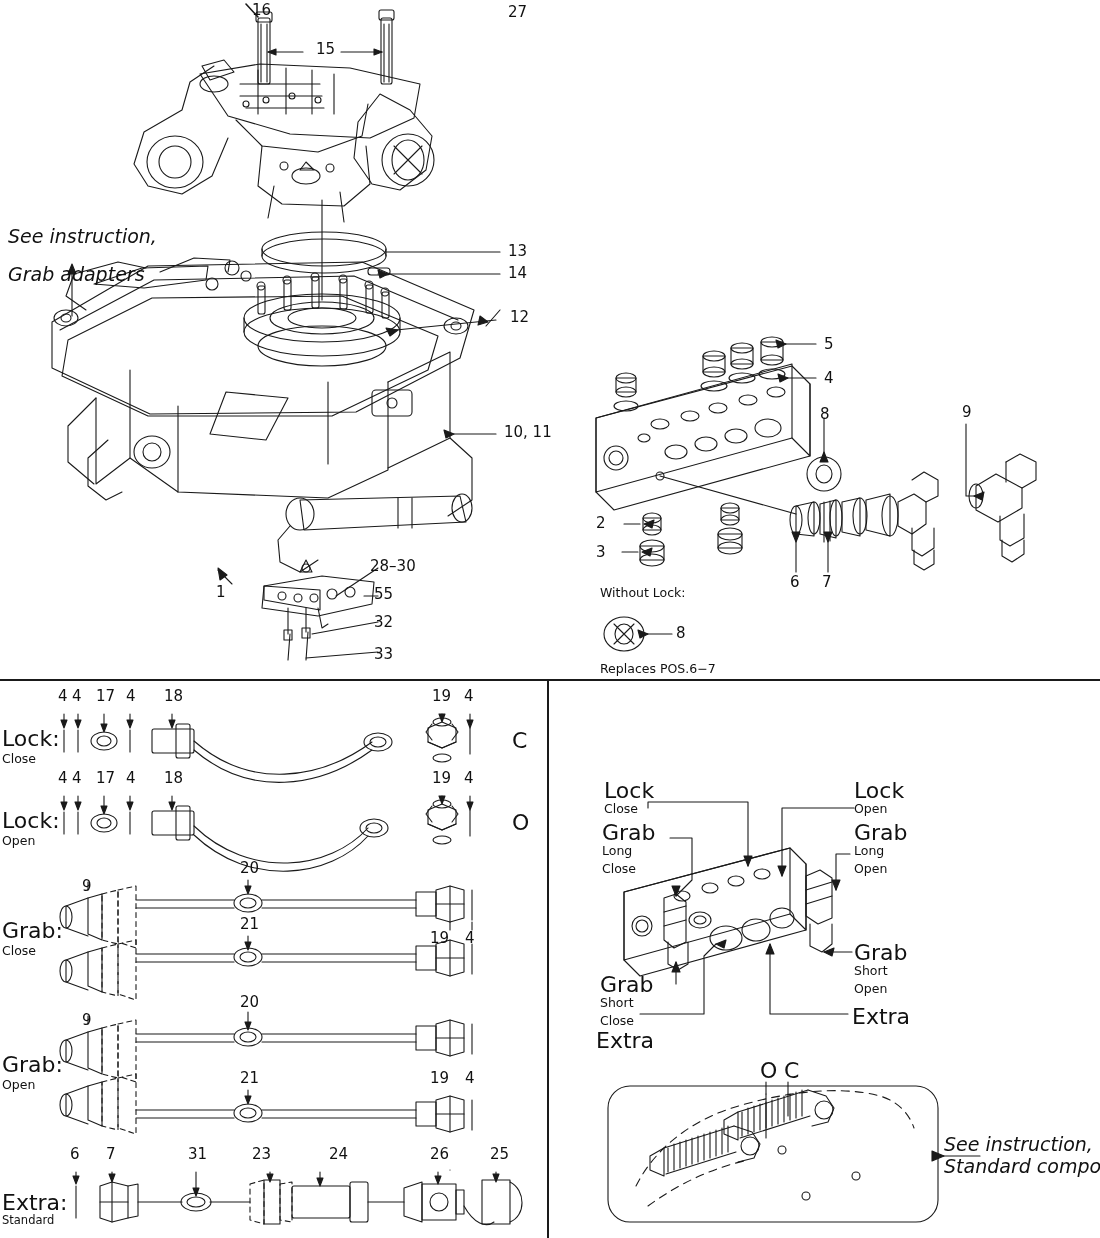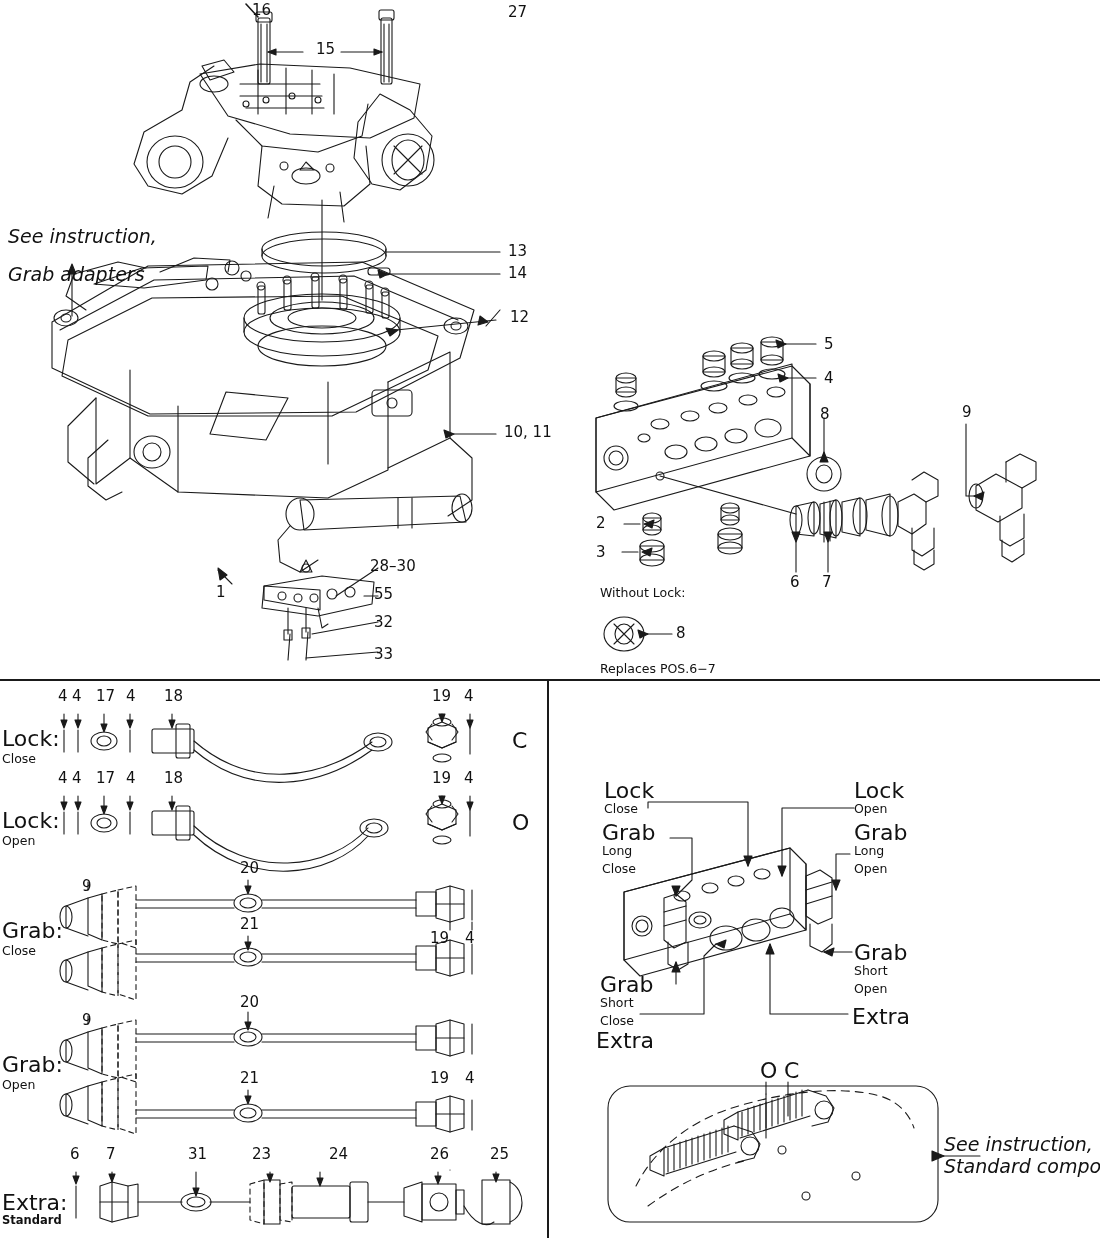--- a/index.html
+++ b/index.html
@@ -582,21 +582,21 @@
 <div class="lbl small" style="left:2px; top:834px;">Open</div>
 <div class="lbl big" style="left:512px; top:810px;">O</div>
 
 <div class="lbl big" style="left:2px; top:918px;">Grab:</div>
 <div class="lbl small" style="left:2px; top:944px;">Close</div>
 
 <div class="lbl big" style="left:2px; top:1052px;">Grab:</div>
 <div class="lbl small" style="left:2px; top:1078px;">Open</div>
 
 <div class="lbl big" style="left:2px; top:1190px;">Extra:</div>
-<div class="lbl tiny" style="left:2px; top:1214px;font-weight:bold;">Standard</div>
+<div class="lbl tiny" style="left:2px; top:1214px;">Standard</div>
 
 <div class="lbl" style="left:58px; top:688px;">4</div>
 <div class="lbl" style="left:72px; top:688px;">4</div>
 <div class="lbl" style="left:96px; top:688px;">17</div>
 <div class="lbl" style="left:126px; top:688px;">4</div>
 <div class="lbl" style="left:164px; top:688px;">18</div>
 <div class="lbl" style="left:432px; top:688px;">19</div>
 <div class="lbl" style="left:464px; top:688px;">4</div>
 
 <div class="lbl" style="left:58px; top:770px;">4</div>

